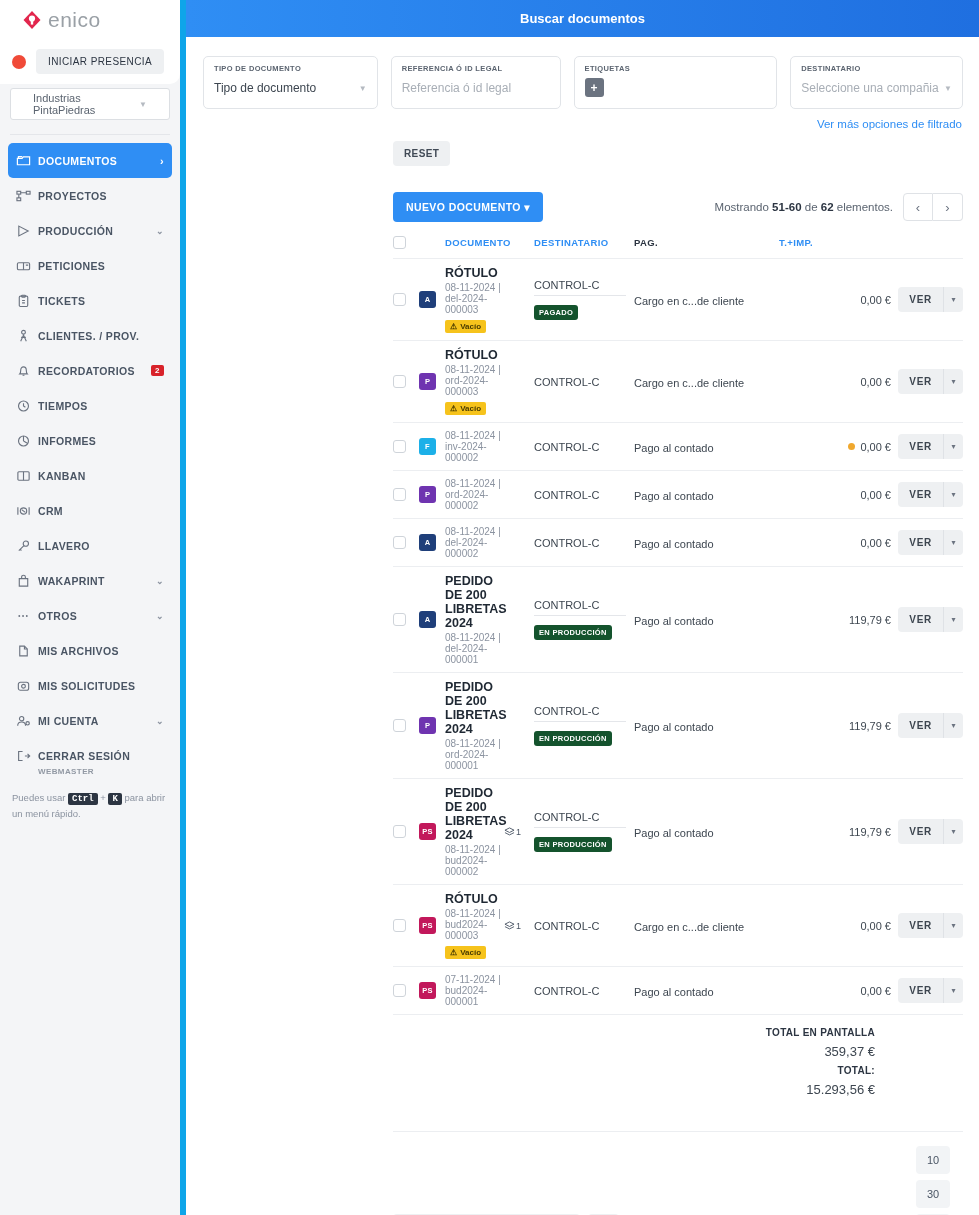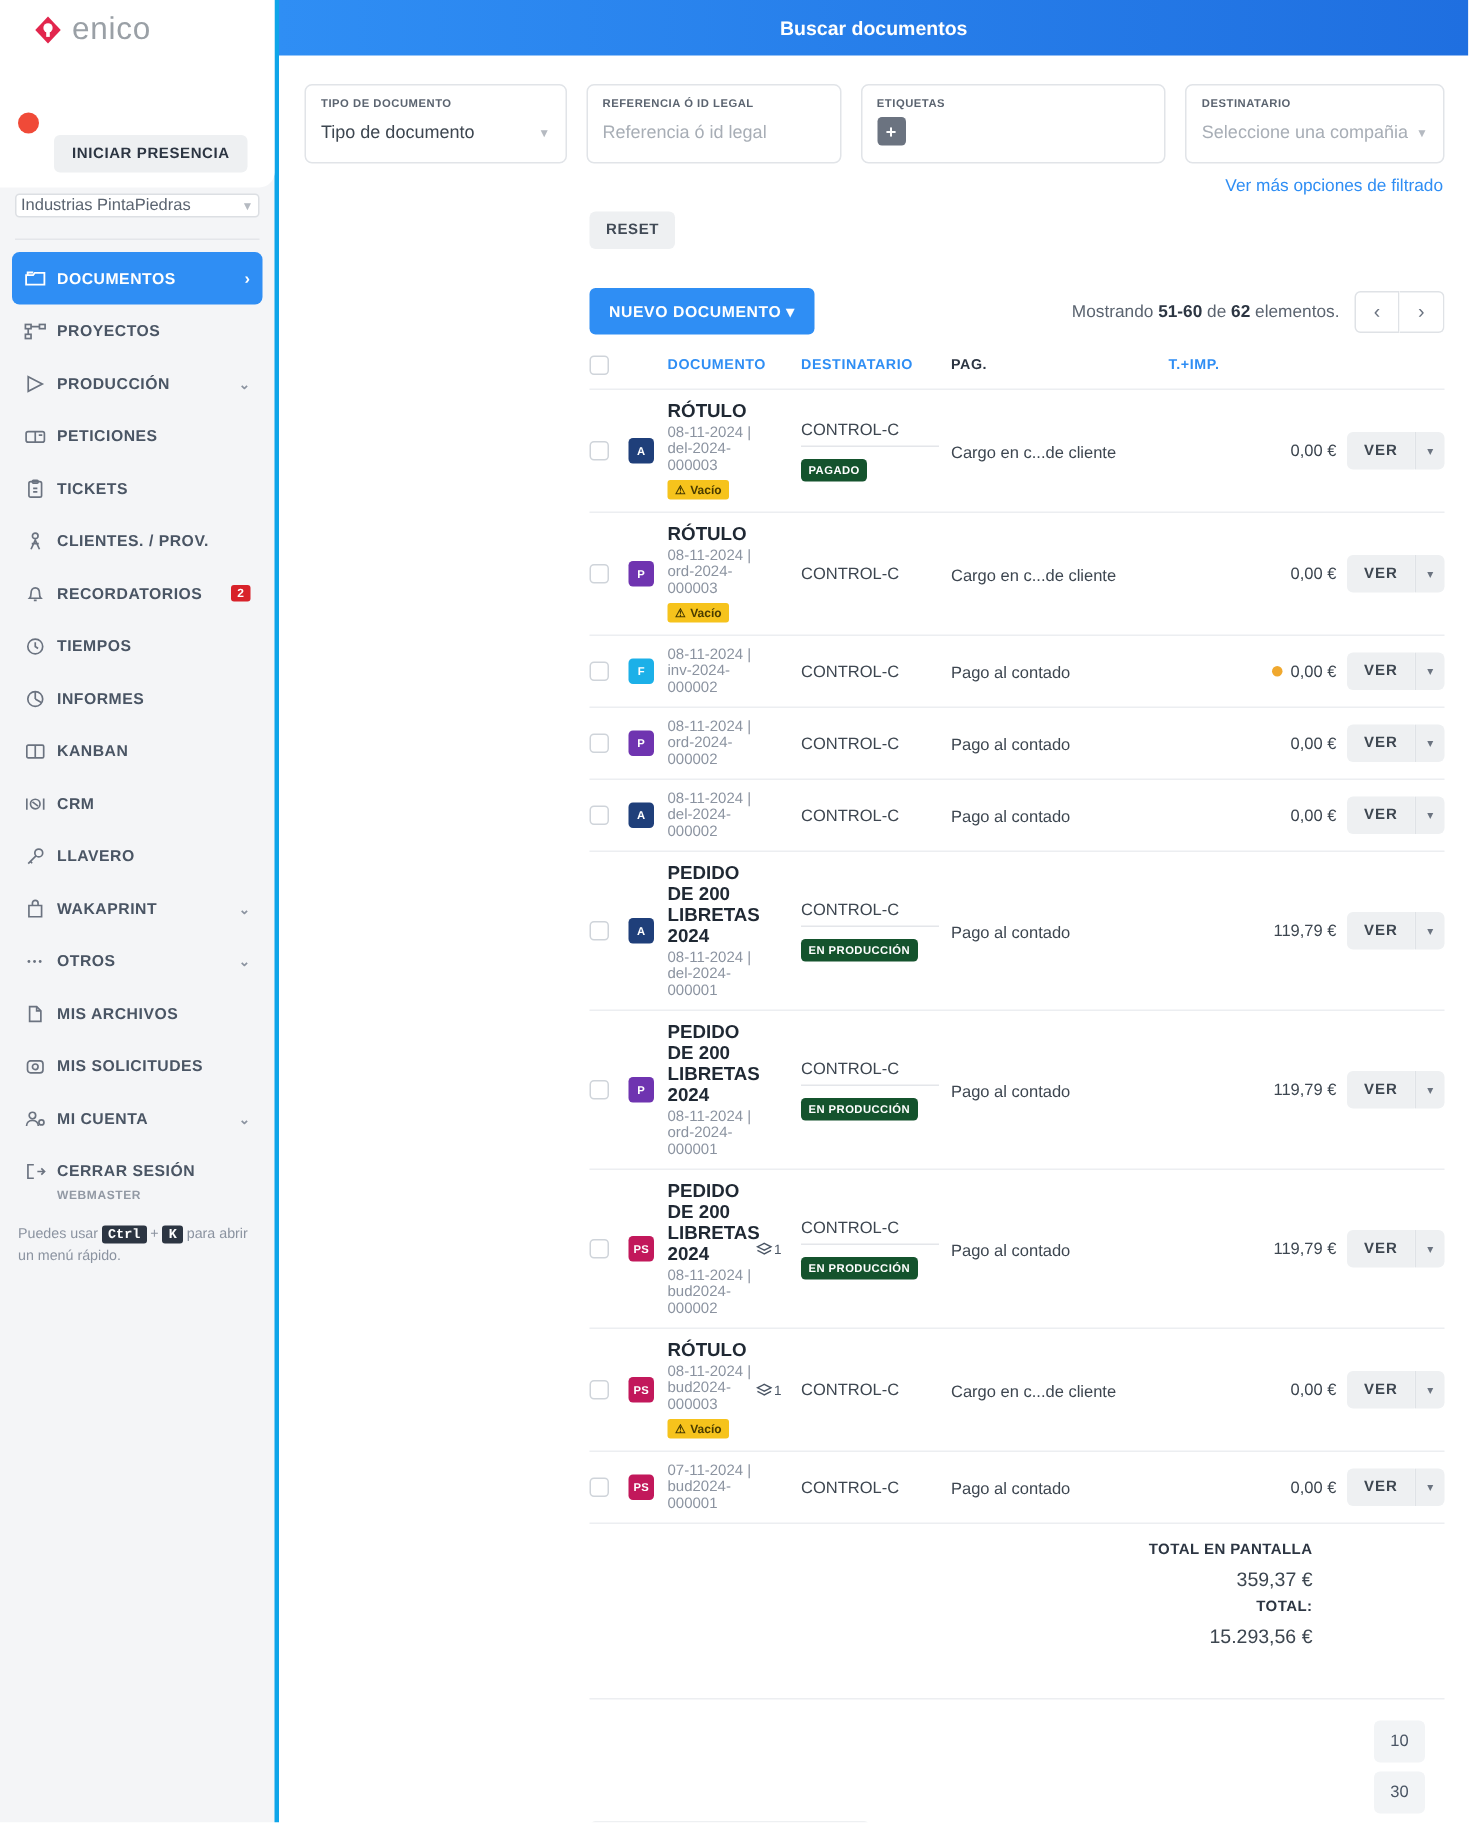--- a/index.html
+++ b/index.html
@@ -8,47 +8,46 @@
     font-family: "Liberation Sans", sans-serif;
     background: #ffffff;
     overflow: hidden;
   }
   .app { display: flex; width: 979px; height: 1215px; }
 
   
   .sidebar {
     width: 186px; height: 1215px;
     background: #f4f5f7;
-    border-right: 3px solid #0ea5e9;
+    border-right: 6px solid #0ea5e9;
     flex: 0 0 186px;
     position: relative;
   }
   .logo-area {
     height: 40px; display: flex; align-items: center;
     padding-left: 22px; background: #fff;
   }
   .logo-mark { width: 20px; height: 20px; position: relative; margin-right: 6px; }
   .logo-text { font-size: 21px; color: #9aa0a6; letter-spacing: .5px; font-weight: 400; }
 
   .presence-card {
     background: #fff; border-radius: 0 0 10px 0;
     padding: 9px 10px 10px 12px; display: flex; align-items: center; gap: 10px;
   }
   .presence-dot { width: 14px; height: 14px; border-radius: 50%; background: #f04a38; flex: 0 0 14px; }
   .presence-btn {
     background: #eef0f2; border: none; border-radius: 4px;
-    padding: 7px 12px; font-size: 10px; font-weight: bold; letter-spacing: .4px;
+    padding: 7px 12px; font-size: 10px; font-weight: normal; letter-spacing: .4px;
     color: #2c3542; font-family: "Liberation Sans", sans-serif; cursor: pointer;
     white-space: nowrap;
-    margin-top: 41px;
   }
   .company-select {
     margin: 4px 10px 0 10px; background: #fff; border: 1px solid #dcdfe3;
-    border-radius: 3px; height: 16px; display: flex; align-items: center;
-    padding: 0 3px; font-size: 11px; color: #5b6470; justify-content: space-between;
+    border-radius: 3px; height: 32px; display: flex; align-items: center;
+    padding: 0 22px; font-size: 11px; color: #5b6470; justify-content: space-between;
   }
   .caret-sm { font-size: 8px; color: #b5bac1; }
   .side-div { height: 1px; background: #e4e6ea; margin: 14px 10px 8px 10px; }
 
   .nav { padding: 0 8px; }
   .nav-item {
     display: flex; align-items: center; height: 35px; padding: 0 8px;
     font-size: 10.5px; font-weight: bold; color: #4a5564; letter-spacing: .35px;
     border-radius: 5px; cursor: pointer; position: relative;
   }

